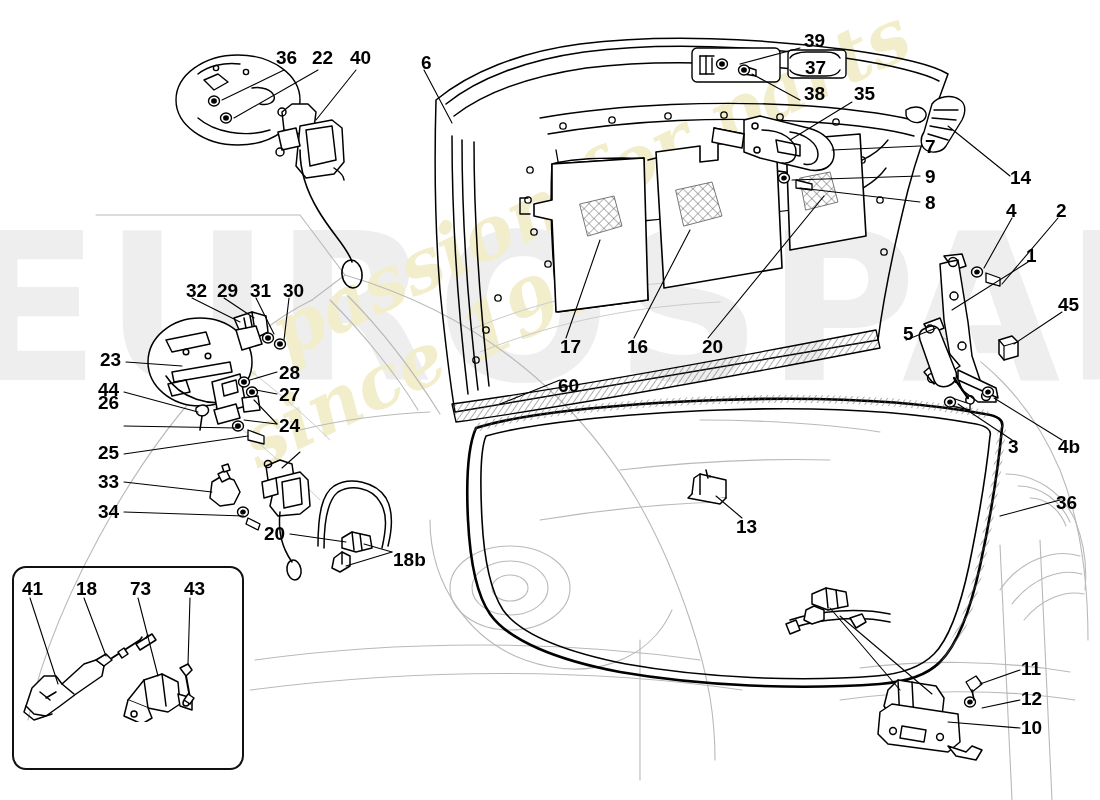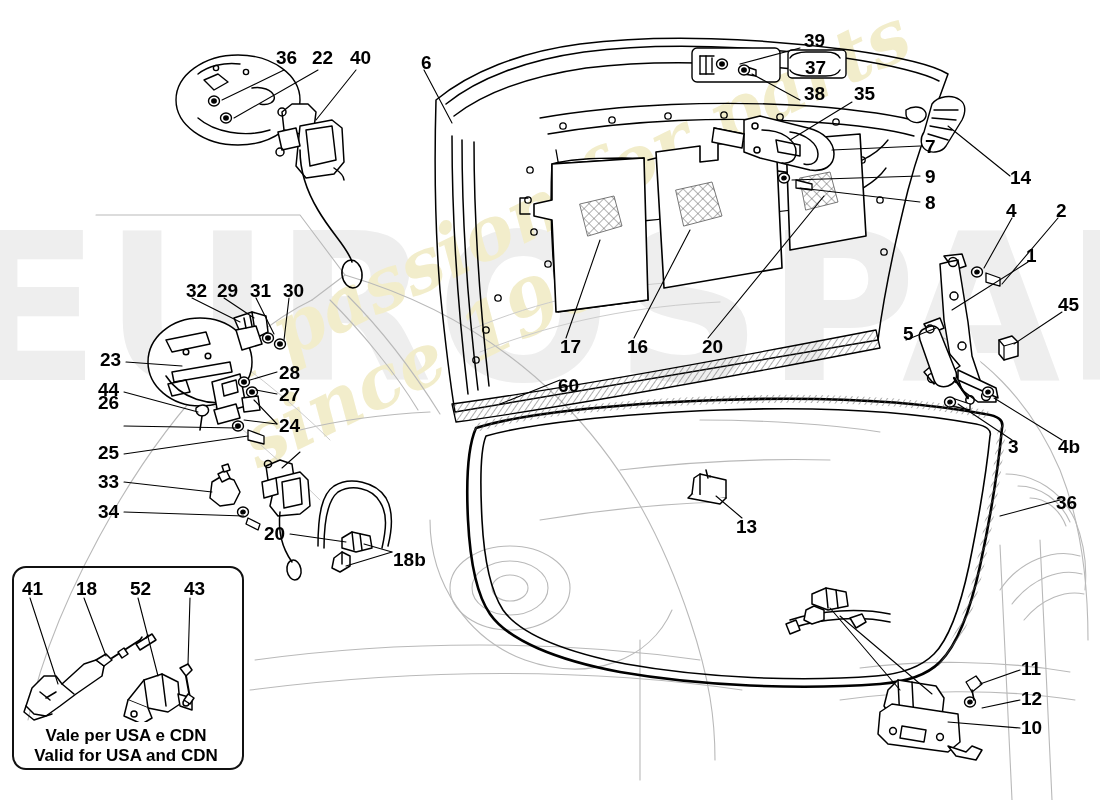--- a/index.html
+++ b/index.html
@@ -470,18 +470,16 @@
   <div class="cal" style="left:264px;top:524px">20</div>
   <div class="cal" style="left:393px;top:550px">18b</div>
   <div class="cal" style="left:1021px;top:659px">11</div>
   <div class="cal" style="left:1021px;top:689px">12</div>
   <div class="cal" style="left:1021px;top:718px">10</div>
 
   <div class="inset"></div>
   <div class="capmask"></div>
   <div class="cal" style="left:22px;top:579px">41</div>
   <div class="cal" style="left:76px;top:579px">18</div>
-  <div class="cal" style="left:130px;top:579px">52</div>
+  <div class="cal" style="left:130px;top:579px">73</div>
   <div class="cal" style="left:184px;top:579px">43</div>
-  <div class="inset-cap cap1">Vale per USA e CDN</div>
-  <div class="inset-cap cap2">Valid for USA and CDN</div>
 
 </div>
 
 </body></html>

